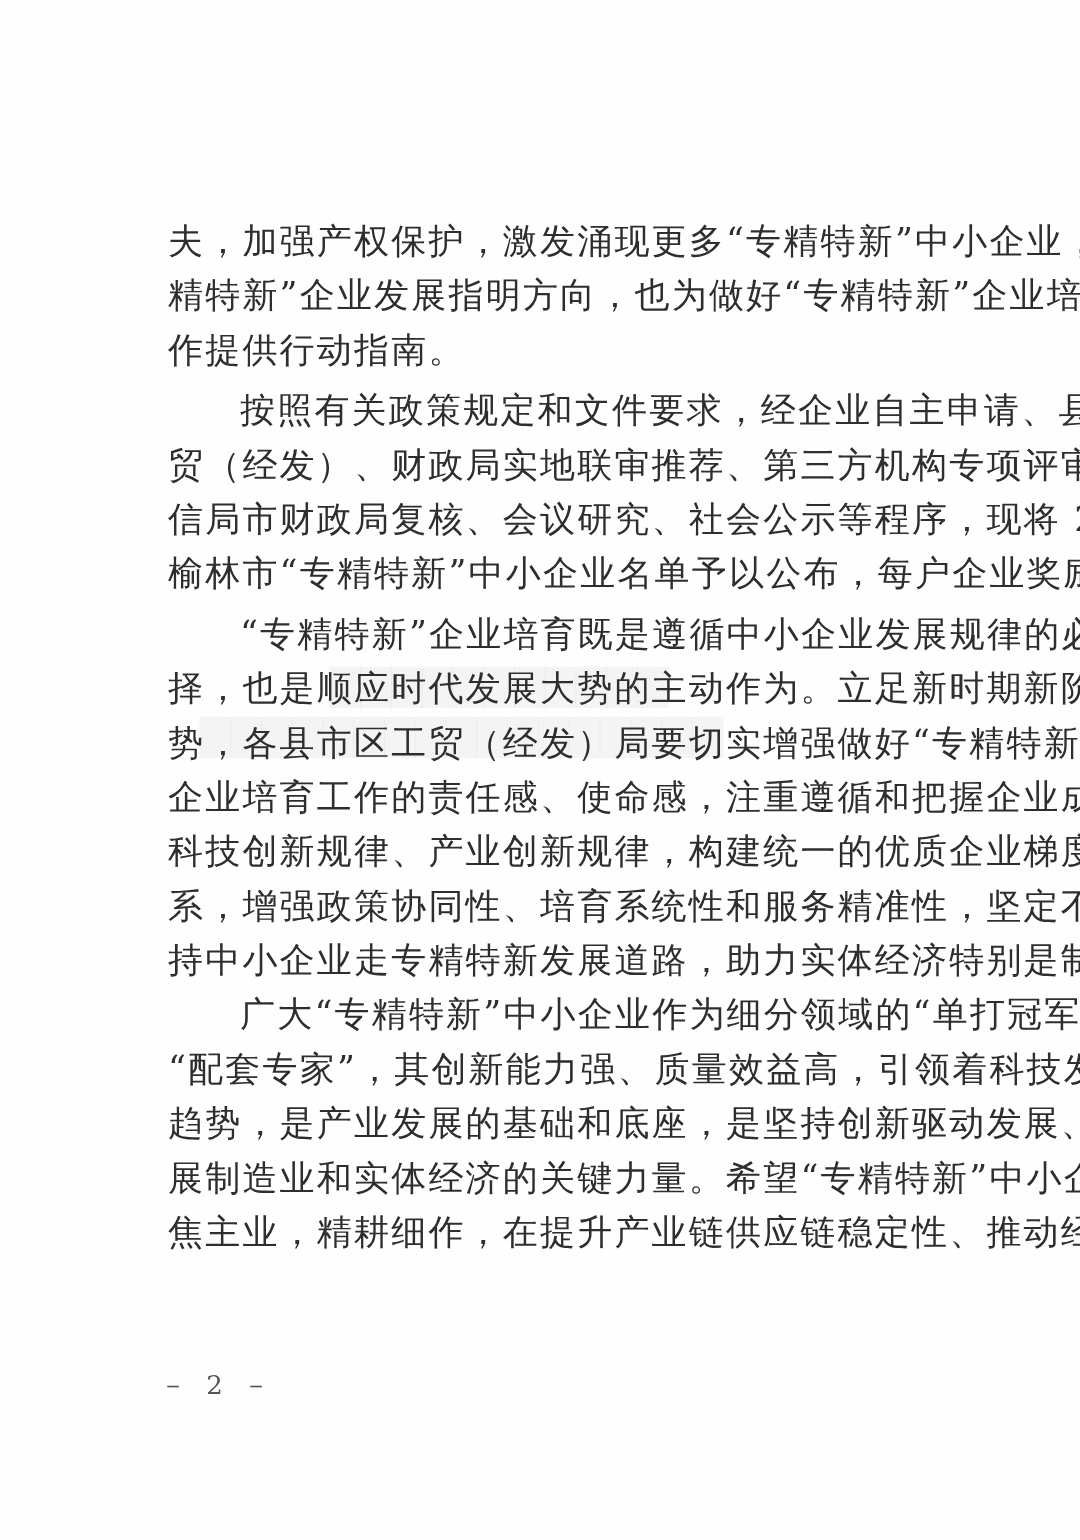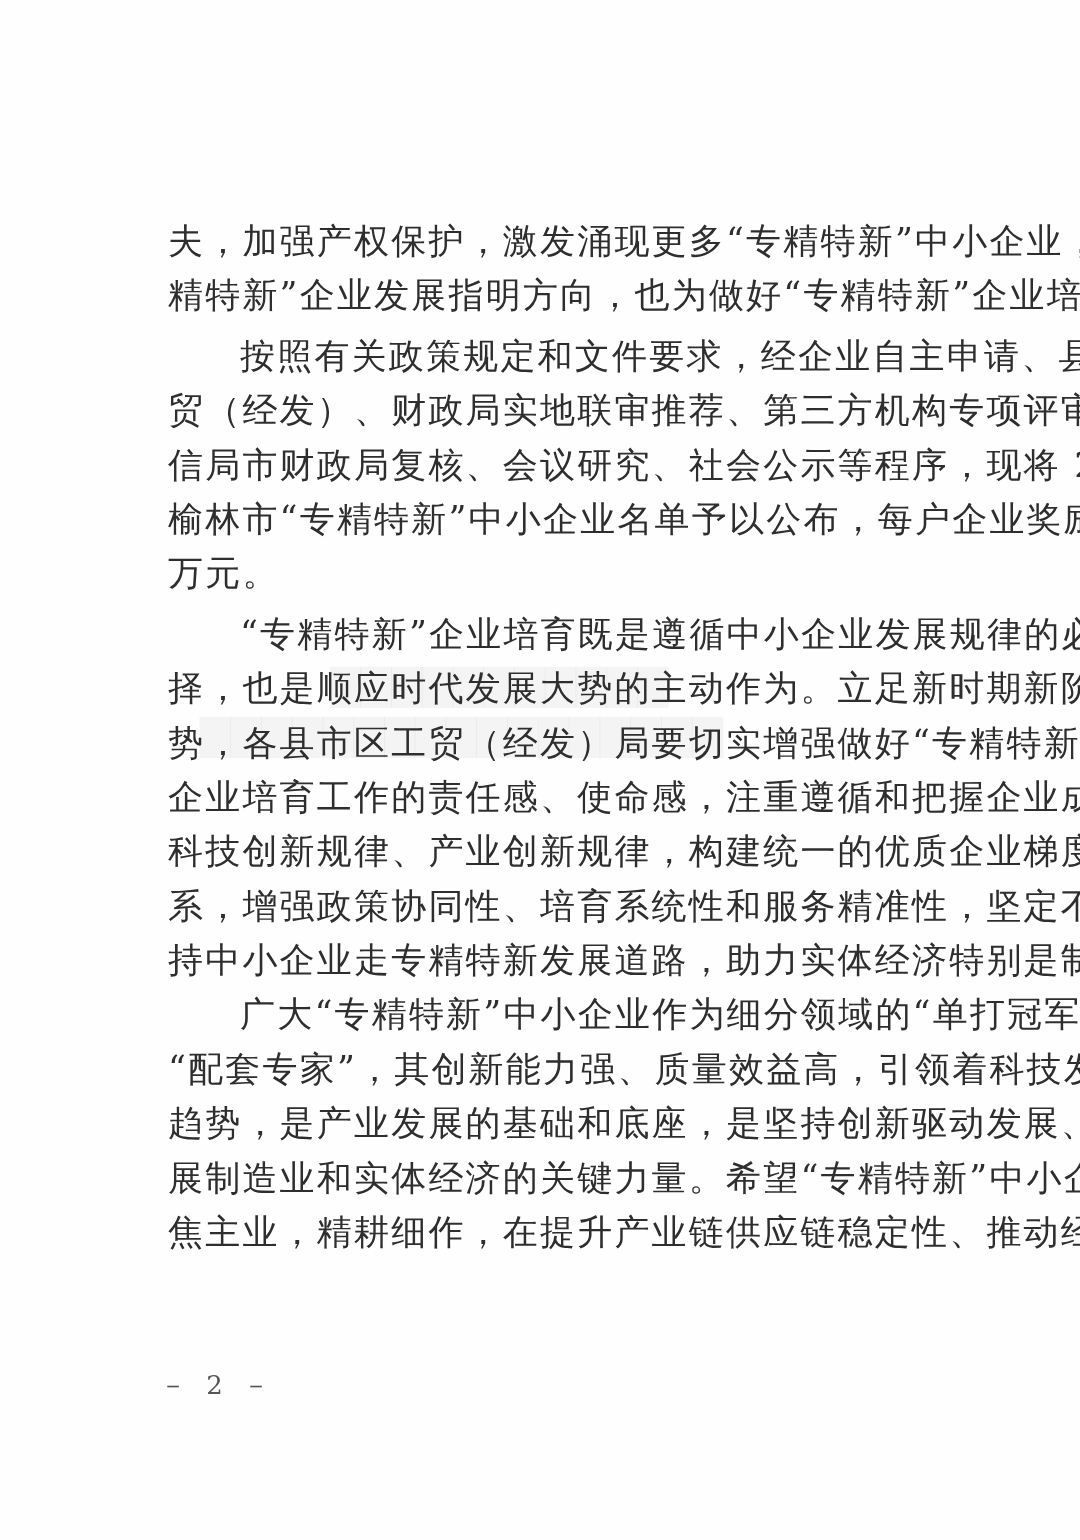--- a/index.html
+++ b/index.html
@@ -61,29 +61,29 @@
 <div class="page">
 
   <div class="ghost" style="left:330px; top:660px; font-size:40px;">▇▇▇▇▇▇▇▇▇▇▇</div>
   <div class="ghost" style="left:200px; top:710px; font-size:40px;">▇▇▇▇▇▇▇▇▇▇▇▇▇▇▇▇▇</div>
 
   <div class="body-text">
 
     <div>
       <div class="line">夫，加强产权保护，激发涌现更多“专精特新”中小企业，为“专</div>
       <div class="line">精特新”企业发展指明方向，也为做好“专精特新”企业培育工</div>
+      <div class="line">作提供行动指南。</div>
     </div>
     <div class="para-gap"></div>
 
     <div>
       <div class="line indent">按照有关政策规定和文件要求，经企业自主申请、县市区工</div>
       <div class="line">贸（经发）、财政局实地联审推荐、第三方机构专项评审、市工</div>
       <div class="line">信局市财政局复核、会议研究、社会公示等程序，现将 2025 年</div>
       <div class="line">榆林市“专精特新”中小企业名单予以公布，每户企业奖励 20</div>
-      <div class="line">万元。</div>
     </div>
     <div class="para-gap"></div>
 
     <div>
       <div class="line indent">“专精特新”企业培育既是遵循中小企业发展规律的必然选</div>
       <div class="line">择，也是顺应时代发展大势的主动作为。立足新时期新阶段新形</div>
       <div class="line">势，各县市区工贸（经发）局要切实增强做好“专精特新”中小</div>
       <div class="line">企业培育工作的责任感、使命感，注重遵循和把握企业成长规律、</div>
       <div class="line">科技创新规律、产业创新规律，构建统一的优质企业梯度培育体</div>
       <div class="line">系，增强政策协同性、培育系统性和服务精准性，坚定不移地支</div>

